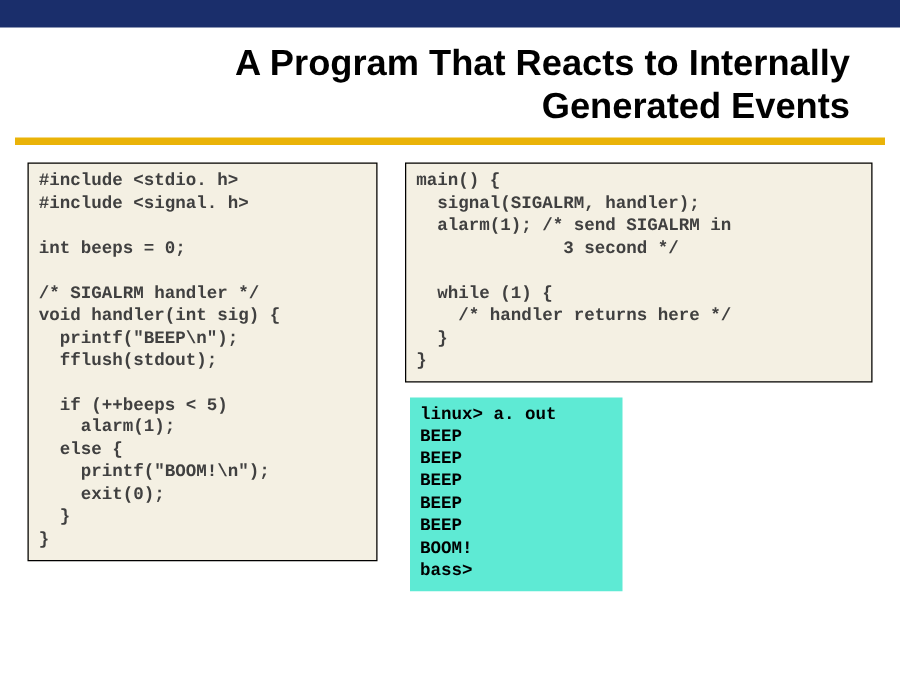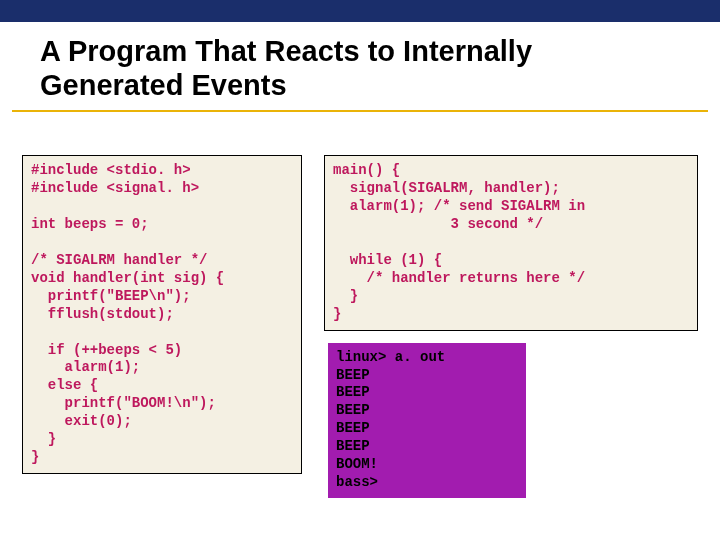--- a/index.html
+++ b/index.html
@@ -16,22 +16,23 @@
     width: 100%;
     height: 22px;
     background: #1a2e6b;
   }
   .title {
     padding: 12px 28px 8px 28px;
     font-size: 29px;
     font-weight: 700;
     color: #000;
     line-height: 1.18;
-    border-bottom: 2px solid #eab308;
+    border-bottom: 6px solid #eab308;
     margin: 0 12px 0 12px;
+    text-align: right;
   }
   .content {
     display: flex;
     gap: 22px;
     padding: 14px 22px 0 22px;
   }
   .col {
     display: flex;
     flex-direction: column;
     gap: 12px;
@@ -40,33 +41,32 @@
   .col-right { flex: 1; }
   .codebox {
     border: 1px solid #000;
     background: #f4f0e3;
     padding: 6px 8px;
     font-family: "Courier New", monospace;
     font-size: 14px;
     font-weight: 700;
     white-space: pre;
     line-height: 1.28;
-    color: #be185d;
-    margin-top: 29px;
+    color: #404040;
   }
   .termbox {
-    background: #a21caf;
+    background: #5eead4;
     padding: 6px 8px;
     font-family: "Courier New", monospace;
     font-size: 14px;
     font-weight: 700;
     white-space: pre;
     line-height: 1.28;
     color: #000;
-    width: 198px;
+    width: 170px;
     margin-left: 4px;
   }
 </style>
 </head>
 <body>
 
 <div class="topbar"></div>
 
 <div class="title">A Program That Reacts to Internally Generated Events</div>
 

